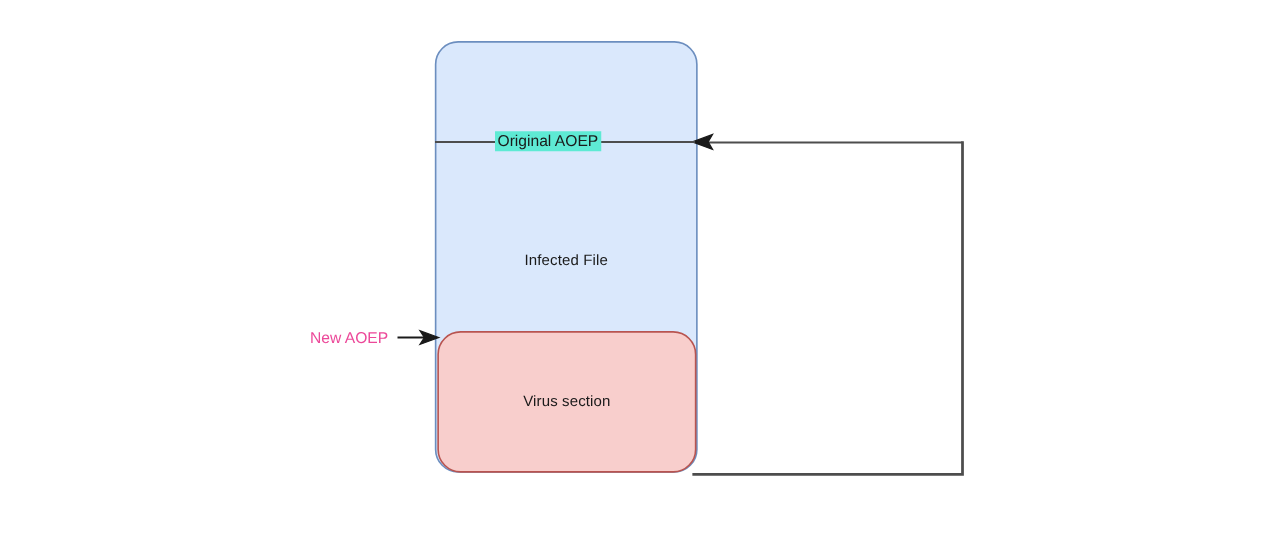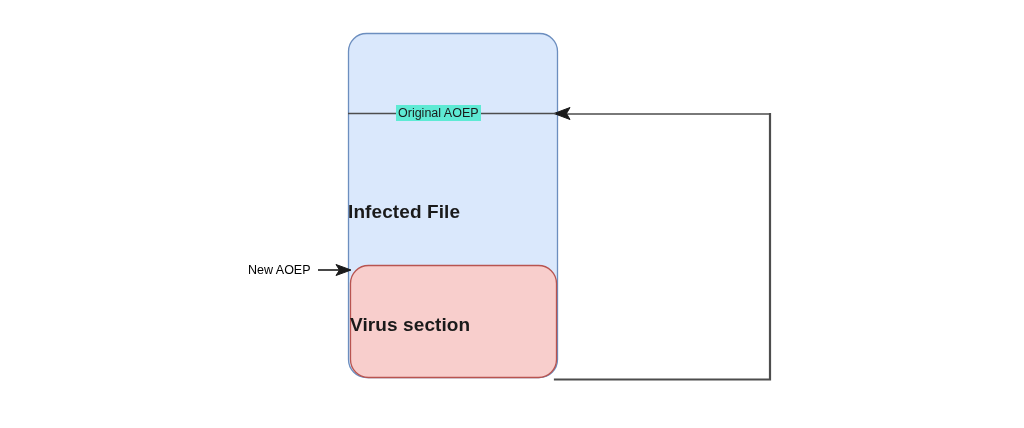--- a/index.html
+++ b/index.html
@@ -20,25 +20,25 @@
   }
   #diagram-svg {
     position: absolute;
     left: 0;
     top: 0;
     width: 1024px;
     height: 428px;
   }
   .box-label {
     position: absolute;
-    font-size: 19px;
+    font-size: 12px;
     color: #1a1a1a;
+    text-align: center;
     white-space: nowrap;
     letter-spacing: 0.1px;
-    font-weight: bold;
   }
   #infected-file-label {
     left: 348px;
     top: 201px;
     width: 210px;
   }
   #virus-section-label {
     left: 350px;
     top: 314px;
     width: 207px;
@@ -52,21 +52,21 @@
     background: #5eead4;
     padding: 0 2px;
     white-space: nowrap;
     line-height: 16px;
   }
   #new-aoep-label {
     position: absolute;
     left: 248px;
     top: 262px;
     font-size: 12.5px;
-    color: #000000;
+    color: #ec4899;
     background: transparent;
     white-space: nowrap;
     line-height: 16px;
   }
 </style>
 </head>
 <body>
 
 <div id="canvas">
 

